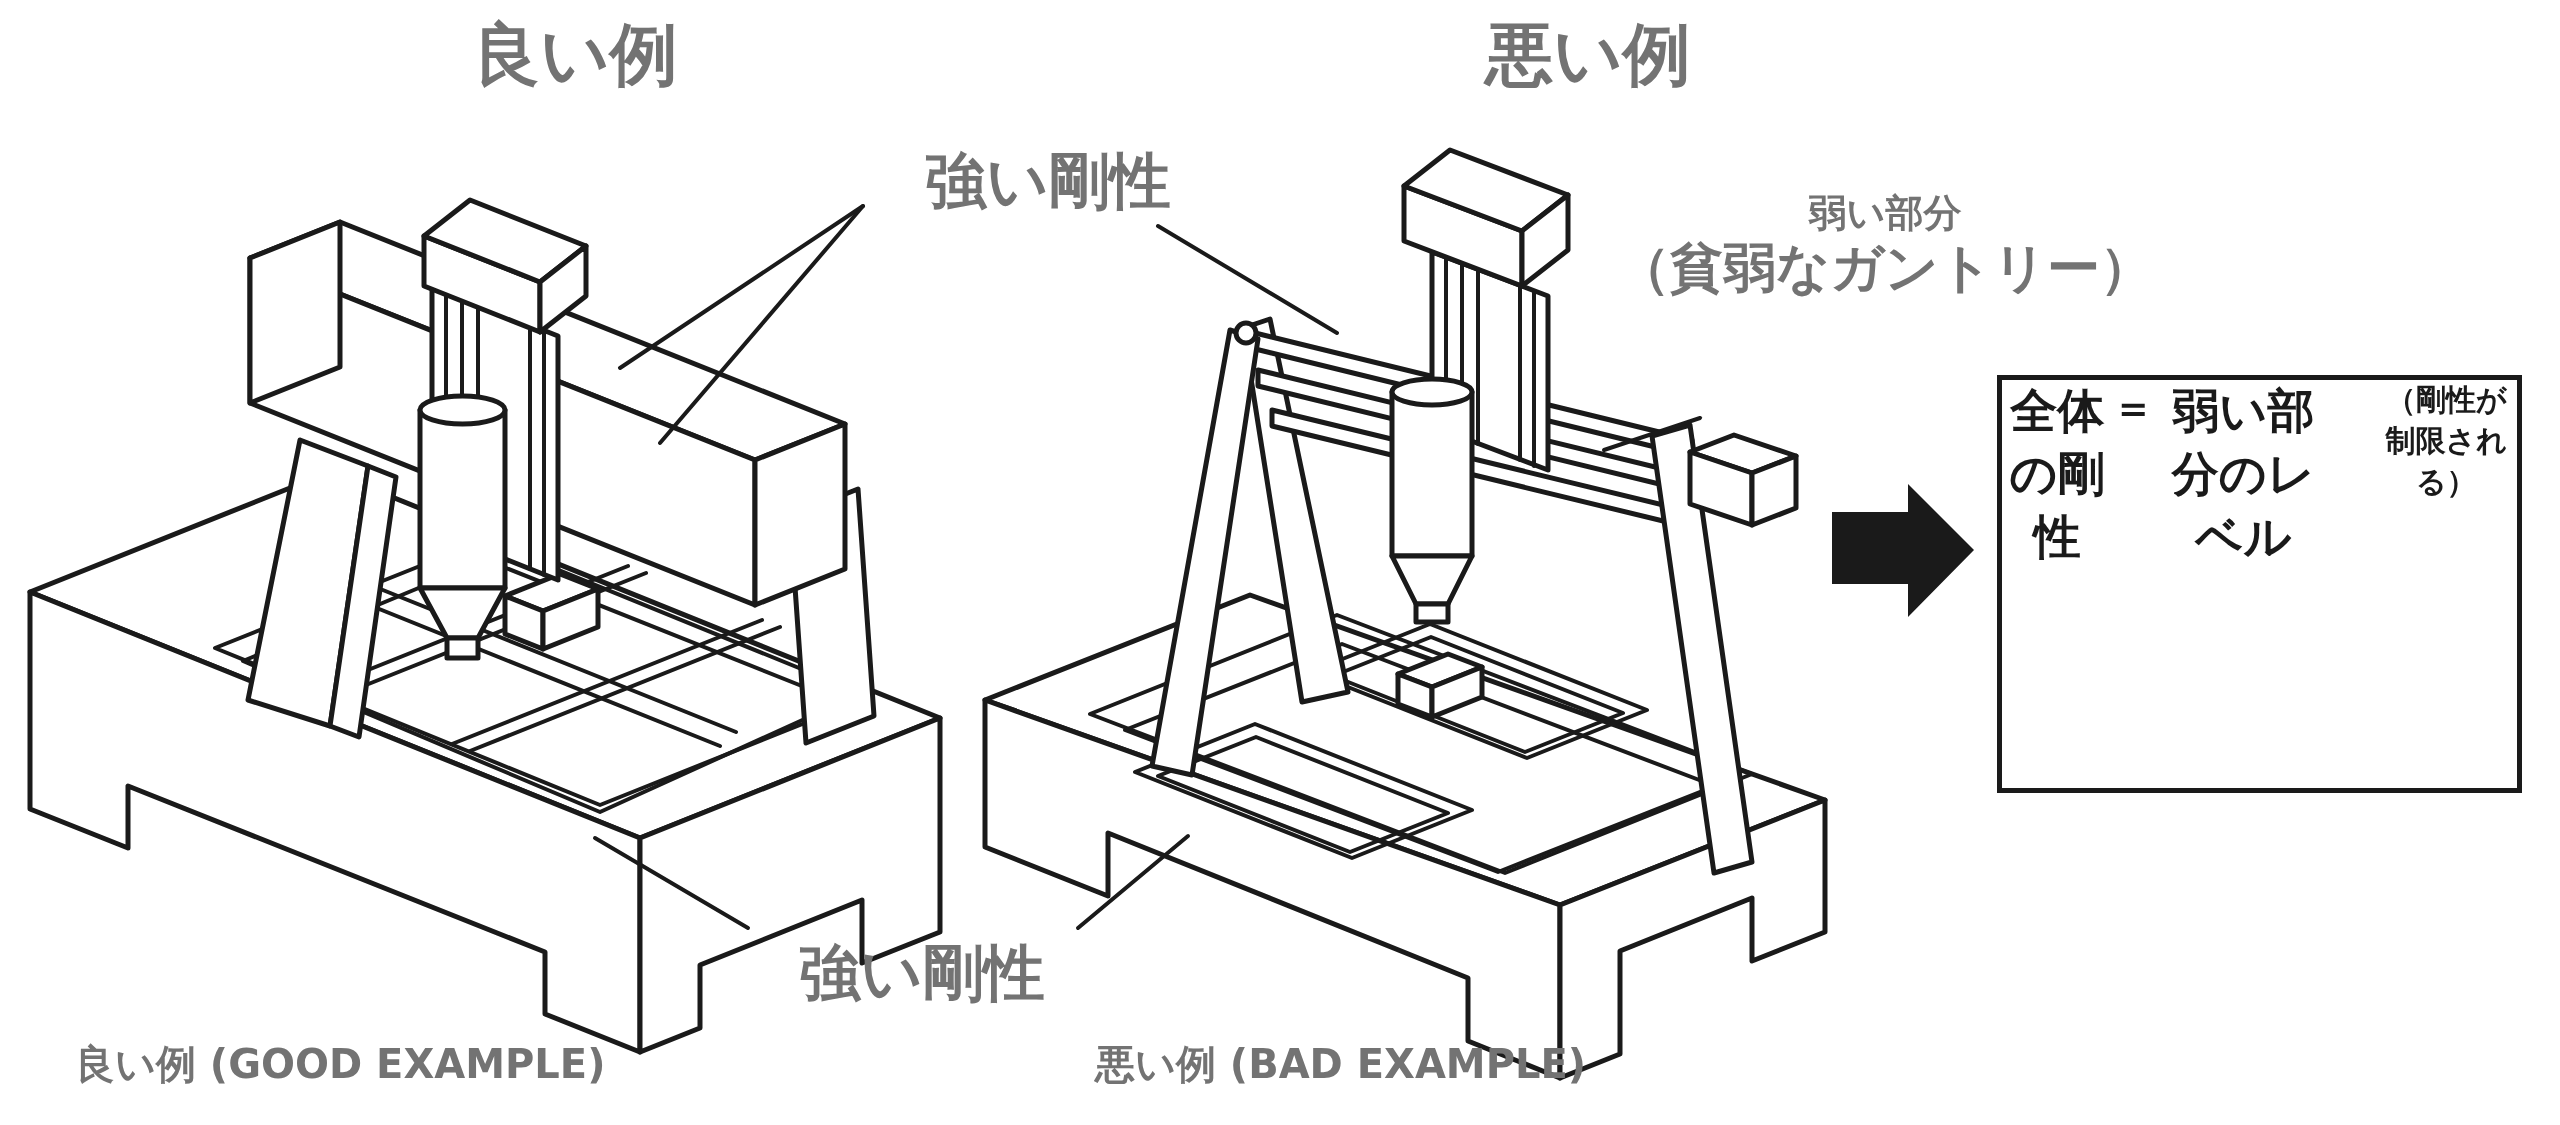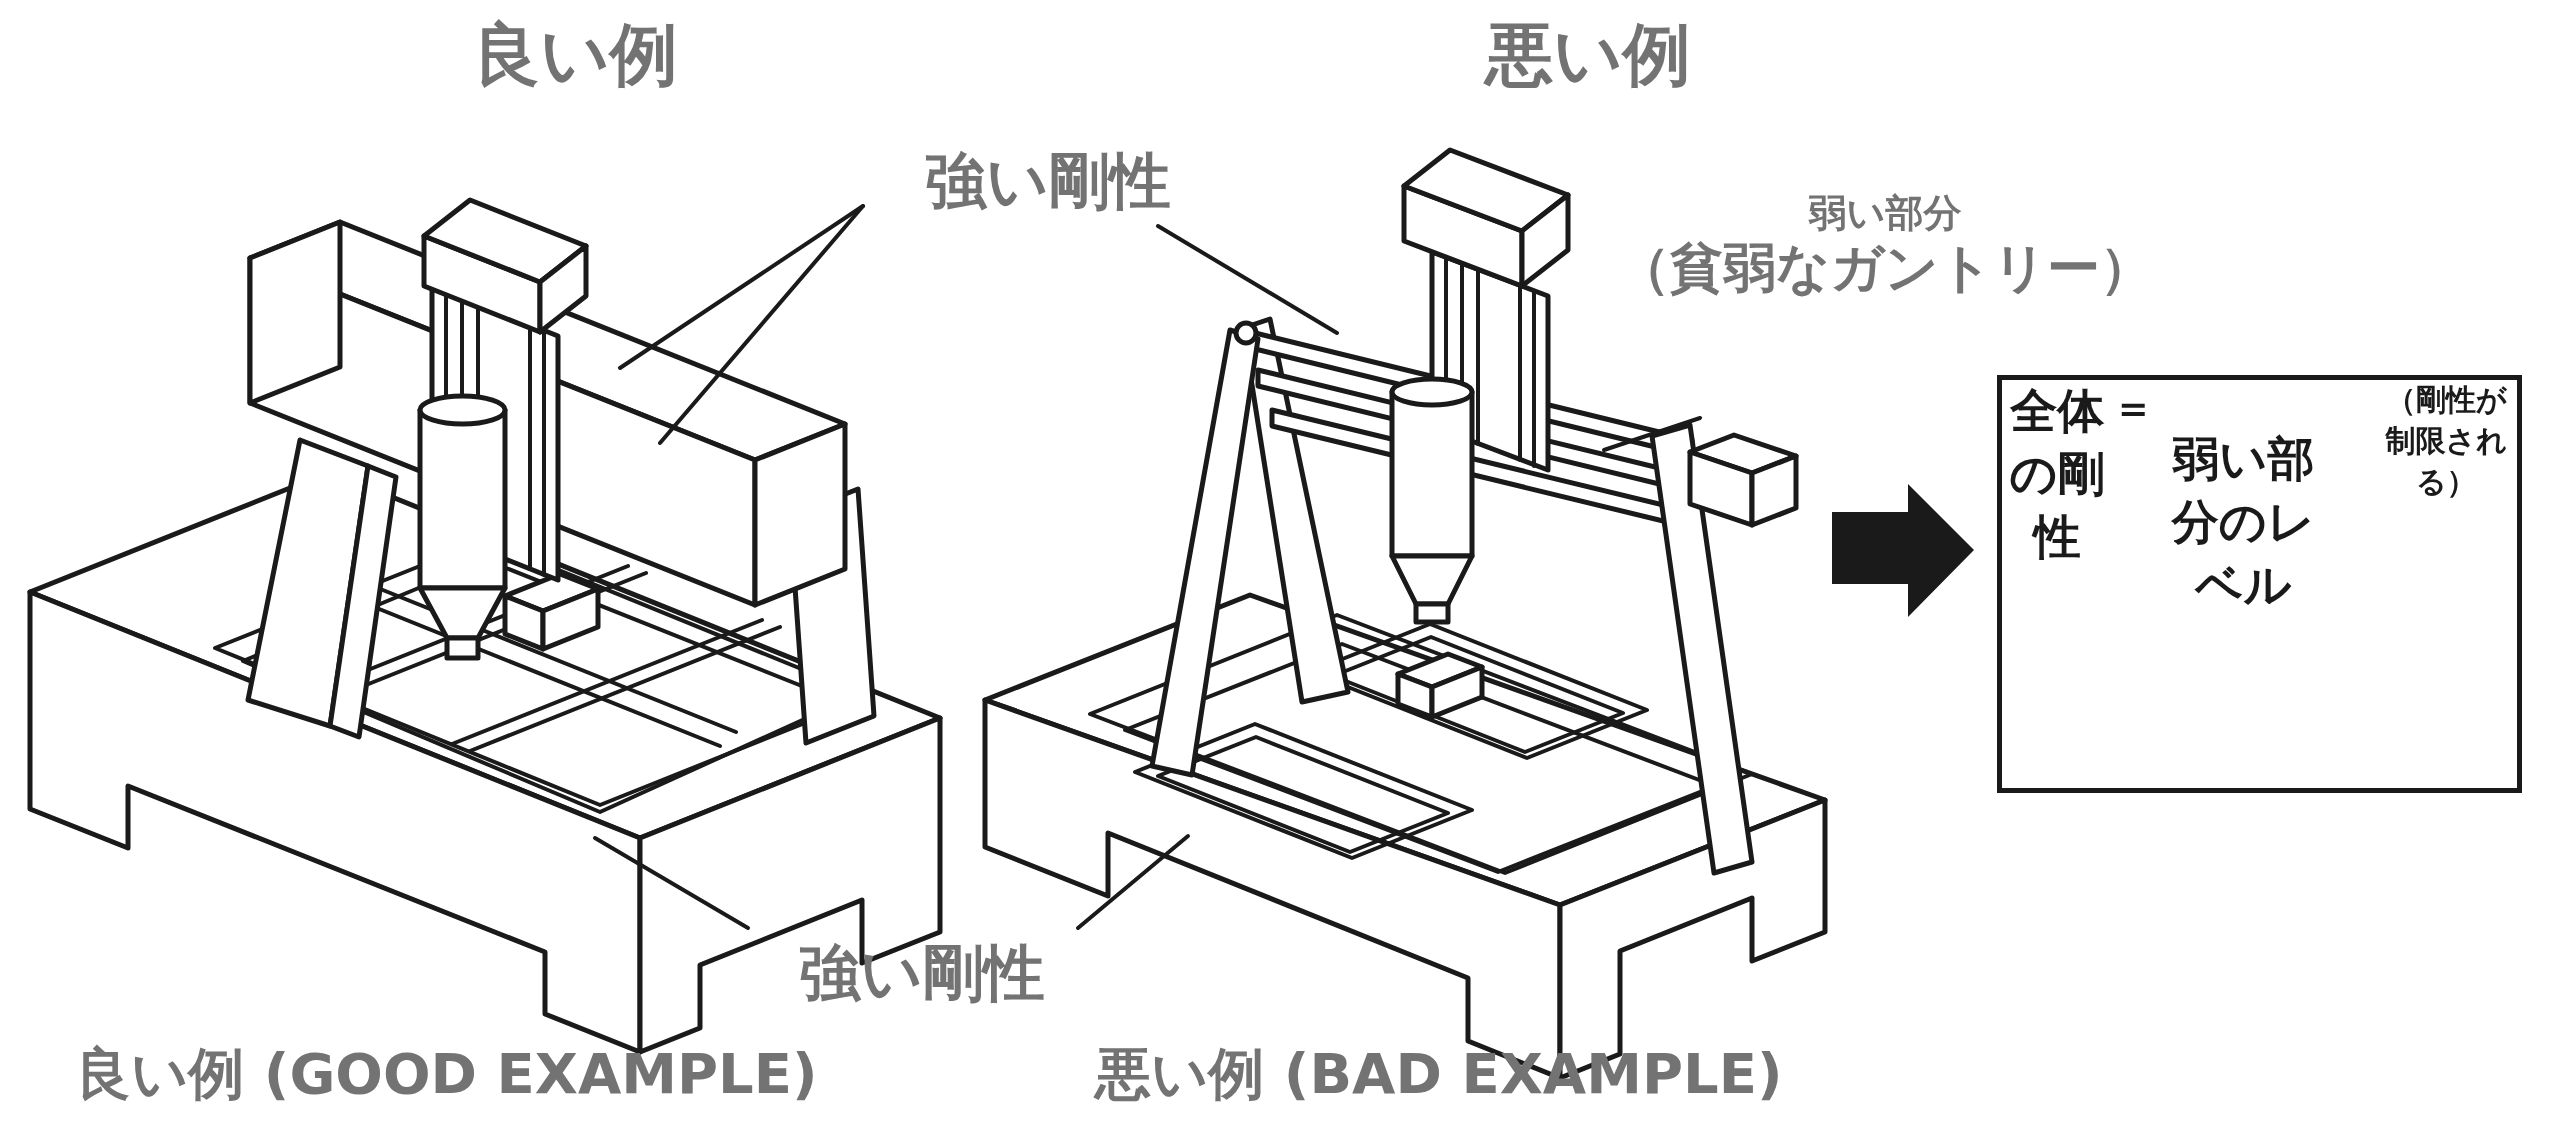--- a/index.html
+++ b/index.html
@@ -18,36 +18,36 @@
     color:#737373;
     white-space:nowrap;
     line-height:1.2;
   }
   .centered{transform:translateX(-50%);}
   .heading{font-size:68px;}
   .callout{font-size:61px;}
   .weak-block{text-align:center;line-height:1.22;}
   .weak-l1{font-size:38px;}
   .weak-l2{font-size:53px;}
-  .caption{font-size:56px;text-align:center;}
+  .caption{font-size:40px;text-align:center;}
   #result-box{
     position:absolute;
     left:1997px;top:375px;
     width:525px;height:418px;
     border:5px solid #1a1a1a;
     background:#ffffff;
     box-sizing:border-box;
     display:flex;flex-direction:row;
     align-items:flex-start;justify-content:center;
     text-align:center;
     font-weight:bold;
   }
   #result-box .rb1{font-size:47px;margin-bottom:6px;}
   #result-box .rb2{font-size:42px;margin-bottom:14px;}
-  #result-box .rb3{font-size:47px;margin-bottom:2px;margin-top:48px;}
+  #result-box .rb3{font-size:47px;margin-bottom:2px;}
   #result-box .rb4{font-size:30px;margin-left:43px;}
 </style>
 </head>
 <body>
 
 <div id="stage">
 
   <svg id="drawing" width="2560" height="1125" viewBox="0 0 2560 1125">
     <g fill="#ffffff" stroke="#1a1a1a" stroke-width="5" stroke-linejoin="round" stroke-linecap="round">
 

